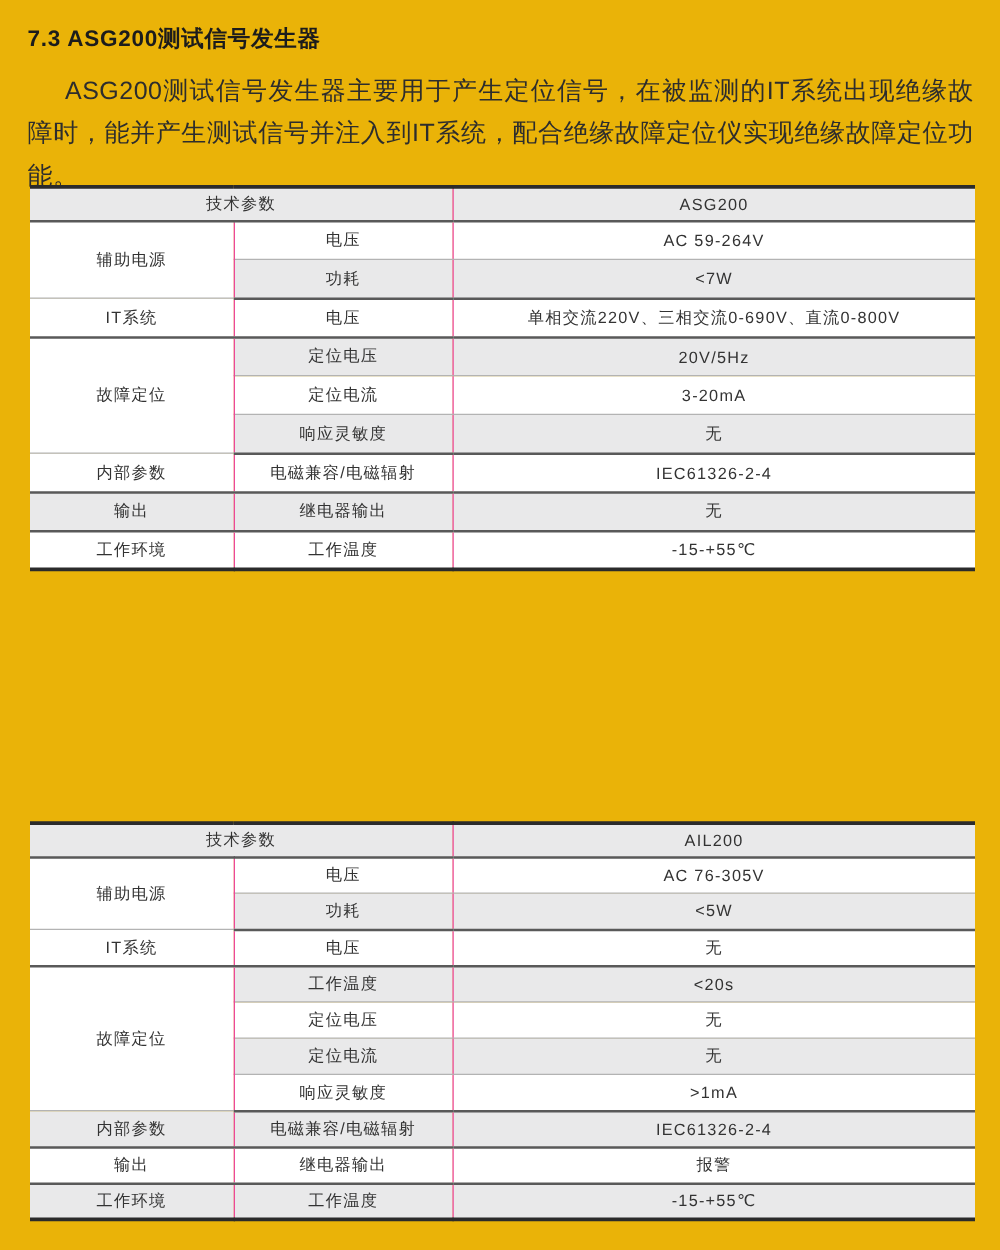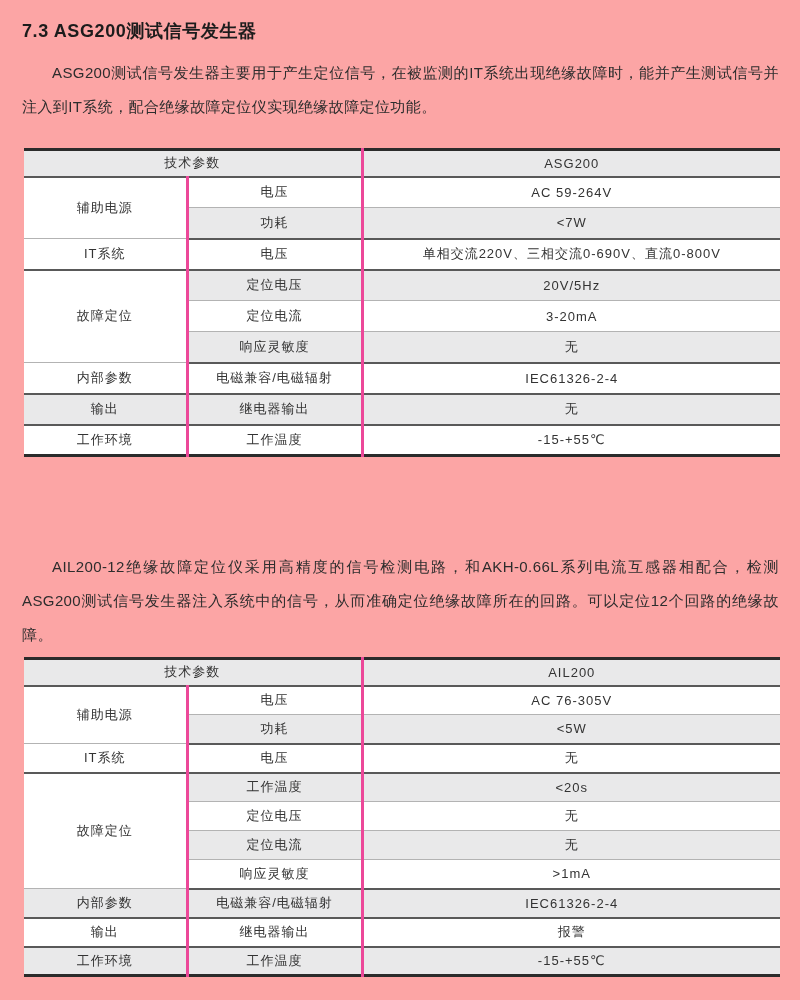--- a/index.html
+++ b/index.html
@@ -3,33 +3,33 @@
 <meta charset="utf-8">
 <style>
   * { margin:0; padding:0; box-sizing:border-box; }
   html,body { background:#ffffff; }
   body {
     width:800px; height:1000px;
     font-family:"Liberation Sans","DejaVu Sans",sans-serif;
     color:#2d2d2d;
     position:relative;
   }
-  .page { position:relative; width:800px; height:1000px; background:#fca5a5; overflow:hidden; }
+  .page { position:relative; width:800px; height:1000px; background:#eab308; overflow:hidden; }
 
   .sec-heading {
     position:absolute; left:22px;
     font-size:18px; font-weight:bold; color:#1c1c1c;
     letter-spacing:0.6px; white-space:nowrap;
   }
   #h73 { top:19px; }
   #h74 { top:508px; }
 
   .sec-paragraph {
     position:absolute; left:22px; width:757px;
-    font-size:15px; line-height:34px; letter-spacing:0.4px;
+    font-size:20px; line-height:34px; letter-spacing:0.4px;
     color:#2d2d2d; text-align:justify; text-indent:30px;
     font-weight:500;
   }
   #p1 { top:56px; }
   #p2 { top:550px; }
 
   table.spec-table {
     position:absolute; left:24px; width:756px;
     border-collapse:collapse; table-layout:fixed;
     border-top:3px solid #2b2b2b; border-bottom:3px solid #2b2b2b;
@@ -47,21 +47,21 @@
   #t2 { top:657px; }
   #t1 tr { height:31px; }
   #t2 tr { height:29px; }
   #t1 tr.header-row, #t2 tr.header-row { height:27px; }
 
   
   tr.gray > td { background:#e9e9ea; }
   td.merged { background:#ffffff !important; }
 
   
-  td.vr { border-right:3px solid #ec4899; }
+  td.vr { border-right:1px solid #ec4899; }
 
   
   tr.bd > td { border-bottom:2px solid #595959; }
   tr.bl > td { border-bottom:1px solid #b3b3b3; }
 </style>
 </head>
 <body>
 
 <div class="page">
 
@@ -119,21 +119,20 @@
       </tr>
       <tr>
         <td class="vr">工作环境</td>
         <td class="vr">工作温度</td>
         <td>-15-+55℃</td>
       </tr>
     </tbody>
   </table>
 
 
-  <p id="p2" class="sec-paragraph">AIL200-12绝缘故障定位仪采用高精度的信号检测电路，和AKH-0.66L系列电流互感器相配合，检测ASG200测试信号发生器注入系统中的信号，从而准确定位绝缘故障所在的回路。可以定位12个回路的绝缘故障。</p>
 
   <table id="t2" class="spec-table">
     <colgroup>
         <col class="c1">
         <col class="c2">
         <col class="c3">
       </colgroup>
     <tbody>
       <tr class="header-row gray bd">
         <td colspan="2" class="vr">技术参数</td>

